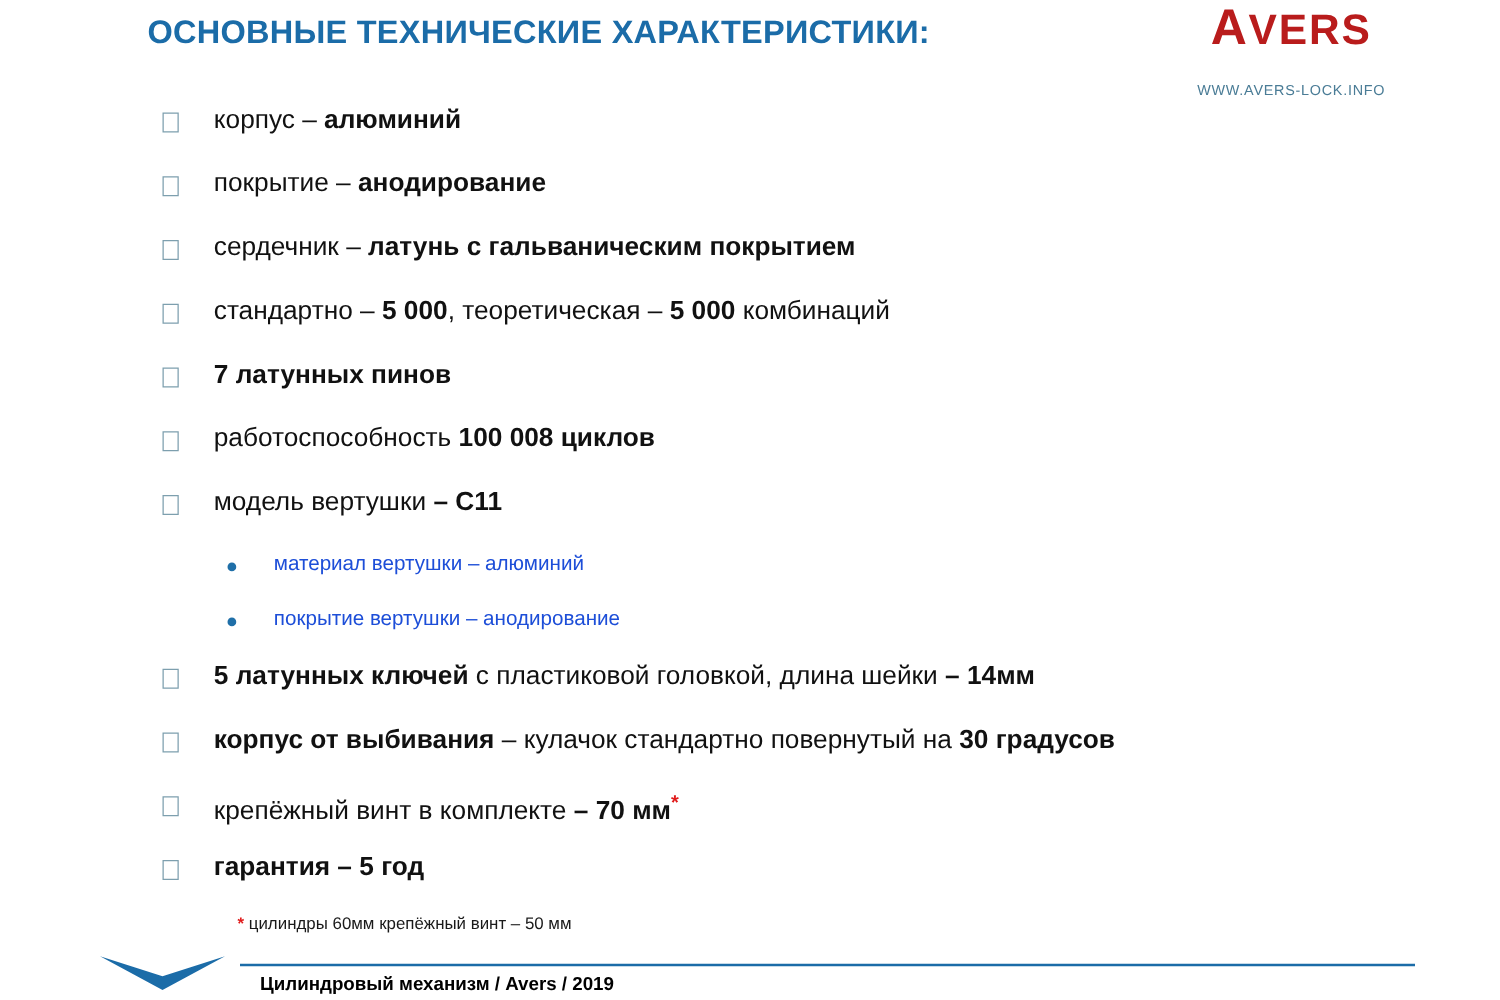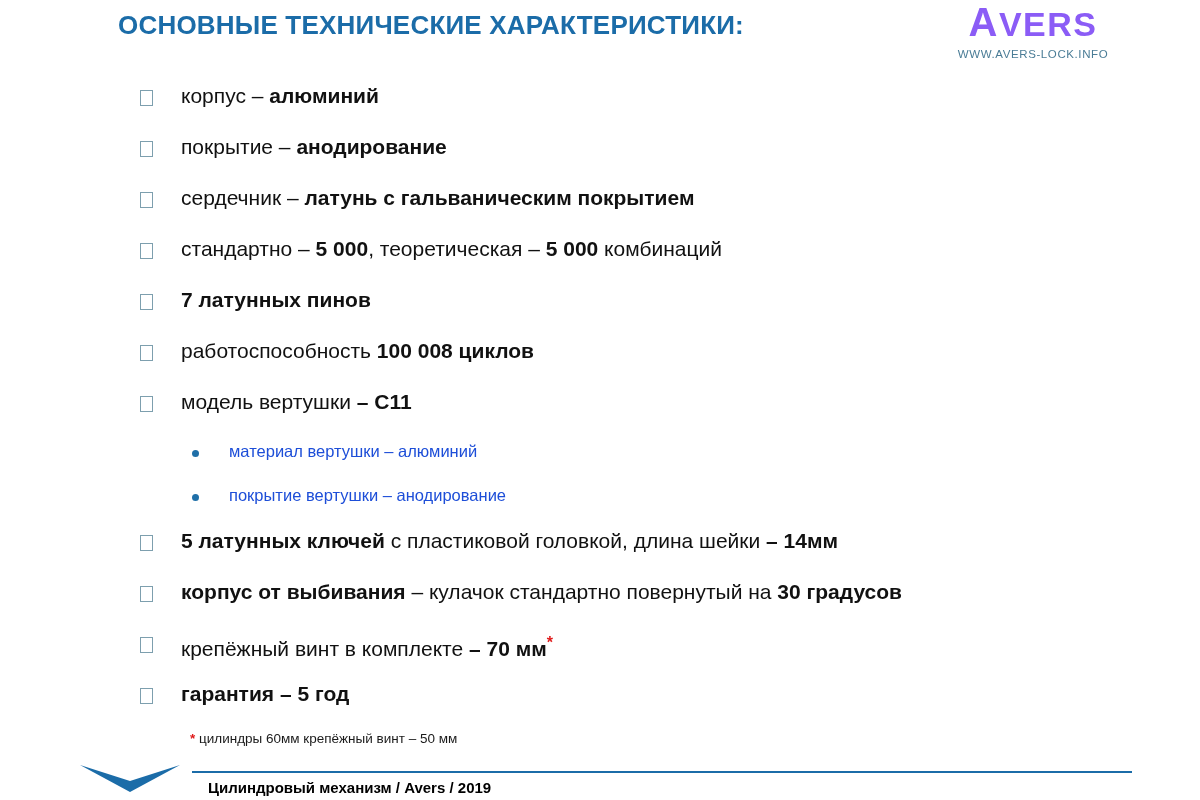--- a/index.html
+++ b/index.html
@@ -31,40 +31,40 @@
   .logo-block {
     position: absolute;
     right: 62px;
     top: 2px;
     width: 210px;
     text-align: center;
   }
   .logo-word {
     font-size: 34px;
     font-weight: bold;
-    color: #8b5cf6;
+    color: #b91c1c;
     letter-spacing: 1.5px;
     line-height: 1.0;
     font-family: "Liberation Sans", sans-serif;
   }
   .logo-word .cap {
     font-size: 40px;
   }
   .logo-url {
-    margin-top: 6px;
+    margin-top: 25px;
     font-size: 11.5px;
     letter-spacing: 0.6px;
     color: #4a7c96;
     font-family: "Liberation Sans", sans-serif;
   }
 
   
   .list {
     position: absolute;
-    left: 140px;
+    left: 130px;
     top: 84px;
     width: 1000px;
   }
   .row {
     display: flex;
     align-items: flex-start;
     height: 51px;
   }
   .row.sub {
     height: 44px;

